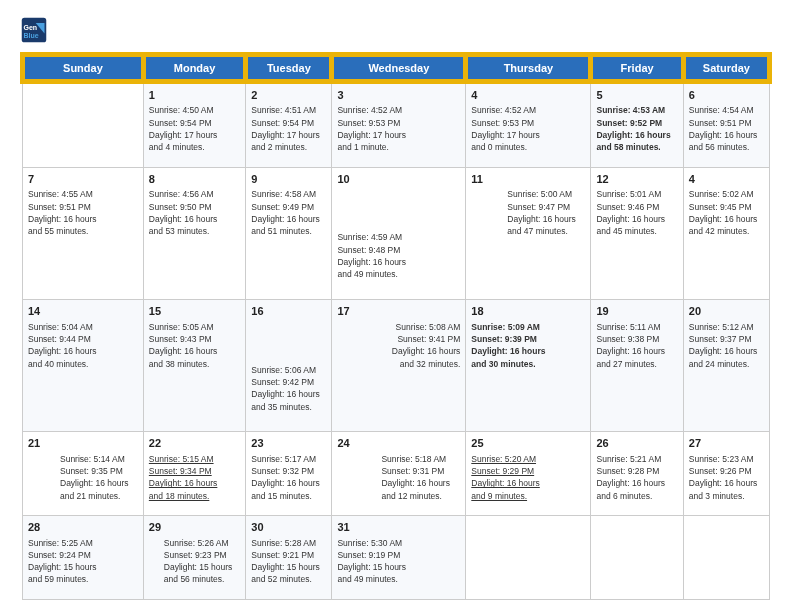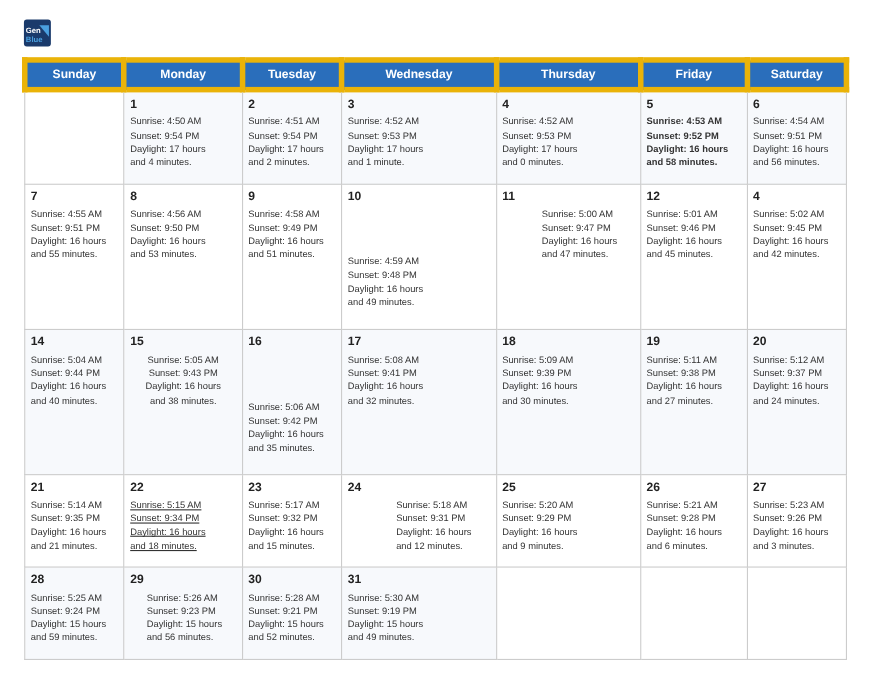--- a/index.html
+++ b/index.html
@@ -229,42 +229,42 @@
         <tr>
           <td>
             <span class="day-num">14</span>
             <div class="day-info" style="white-space: pre-line;">Sunrise: 5:04 AM
 Sunset: 9:44 PM
 Daylight: 16 hours
 and 40 minutes.</div>
           </td>
           <td>
             <span class="day-num">15</span>
-            <div class="day-info" style="white-space: pre-line; text-align: center;">Sunrise: 5:05 AM
+            <div class="day-info" style="white-space: pre-line;">Sunrise: 5:05 AM
 Sunset: 9:43 PM
 Daylight: 16 hours
 and 38 minutes.</div>
           </td>
           <td>
             <span class="day-num">16</span>
             <div class="day-info" style="white-space: pre-line; margin-top: 44px;">Sunrise: 5:06 AM
 Sunset: 9:42 PM
 Daylight: 16 hours
 and 35 minutes.</div>
           </td>
           <td>
             <span class="day-num">17</span>
-            <div class="day-info" style="white-space: pre-line;">Sunrise: 5:08 AM
+            <div class="day-info" style="white-space: pre-line; text-align: right;">Sunrise: 5:08 AM
 Sunset: 9:41 PM
 Daylight: 16 hours
 and 32 minutes.</div>
           </td>
           <td>
             <span class="day-num">18</span>
-            <div class="day-info" style="white-space: pre-line;">Sunrise: 5:09 AM
+            <div class="day-info" style="white-space: pre-line; font-weight: bold;">Sunrise: 5:09 AM
 Sunset: 9:39 PM
 Daylight: 16 hours
 and 30 minutes.</div>
           </td>
           <td>
             <span class="day-num">19</span>
             <div class="day-info" style="white-space: pre-line;">Sunrise: 5:11 AM
 Sunset: 9:38 PM
 Daylight: 16 hours
 and 27 minutes.</div>
@@ -273,21 +273,21 @@
             <span class="day-num">20</span>
             <div class="day-info" style="white-space: pre-line;">Sunrise: 5:12 AM
 Sunset: 9:37 PM
 Daylight: 16 hours
 and 24 minutes.</div>
           </td>
         </tr>
         <tr>
           <td>
             <span class="day-num">21</span>
-            <div class="day-info" style="white-space: pre-line;">Sunrise: 5:14 AM
+            <div class="day-info" style="white-space: pre-line; margin-left: 32px;">Sunrise: 5:14 AM
 Sunset: 9:35 PM
 Daylight: 16 hours
 and 21 minutes.</div>
           </td>
           <td>
             <span class="day-num">22</span>
             <div class="day-info" style="white-space: pre-line; text-decoration: underline;">Sunrise: 5:15 AM
 Sunset: 9:34 PM
 Daylight: 16 hours
 and 18 minutes.</div>
@@ -301,21 +301,21 @@
           </td>
           <td>
             <span class="day-num">24</span>
             <div class="day-info" style="white-space: pre-line; margin-left: 44px;">Sunrise: 5:18 AM
 Sunset: 9:31 PM
 Daylight: 16 hours
 and 12 minutes.</div>
           </td>
           <td>
             <span class="day-num">25</span>
-            <div class="day-info" style="white-space: pre-line;">Sunrise: 5:20 AM
+            <div class="day-info" style="white-space: pre-line; text-decoration: underline;">Sunrise: 5:20 AM
 Sunset: 9:29 PM
 Daylight: 16 hours
 and 9 minutes.</div>
           </td>
           <td>
             <span class="day-num">26</span>
             <div class="day-info" style="white-space: pre-line;">Sunrise: 5:21 AM
 Sunset: 9:28 PM
 Daylight: 16 hours
 and 6 minutes.</div>

